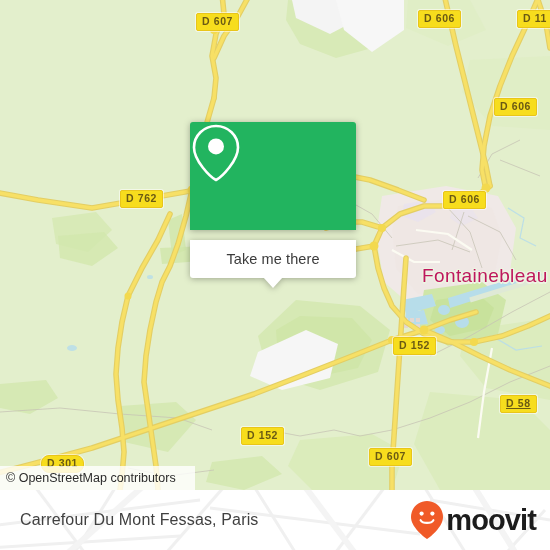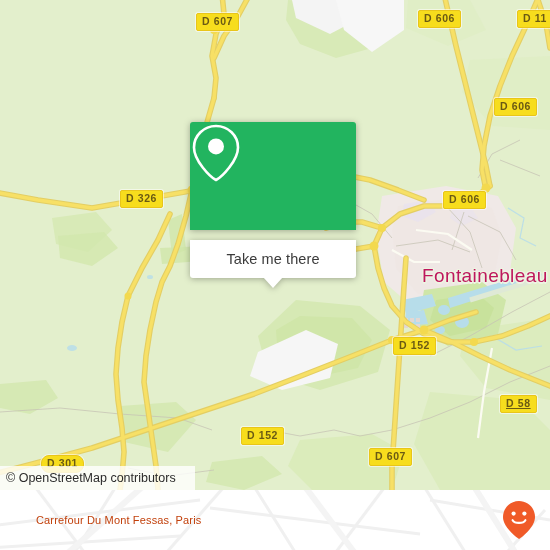--- a/index.html
+++ b/index.html
@@ -118,26 +118,26 @@
     overflow: hidden;
   }
   #bottombar-watermark {
     position: absolute;
     left: 0; top: 0;
     width: 550px; height: 60px;
     opacity: 1;
   }
   #bottom-title {
     position: absolute;
-    left: 36px; top: 0;
+    left: 20px; top: 0;
     height: 60px;
     display: flex;
     align-items: center;
-    color: #c2410c;
-    font-size: 11px;
+    color: #404040;
+    font-size: 16px;
     letter-spacing: 0.15px;
     white-space: nowrap;
   }
   #brand {
     position: absolute;
     right: 14px; top: 0;
     height: 60px;
     display: flex;
     align-items: center;
     gap: 2px;
@@ -321,21 +321,21 @@
           <circle cx="382" cy="228" r="4"></circle>
         </g>
       </g>
     </svg>
 
     <div class="shield" style="left:196px; top:13px;">D 607</div>
     <div class="shield" style="left:418px; top:10px;">D 606</div>
     <div class="shield" style="left:517px; top:10px;">D 11</div>
     <div class="shield" style="left:494px; top:98px;">D 606</div>
     <div class="shield" style="left:443px; top:191px;">D 606</div>
-    <div class="shield" style="left:120px; top:190px;">D 326</div>
+    <div class="shield" style="left:120px; top:190px;">D 762</div>
     <div class="shield" style="left:393px; top:337px;">D 152</div>
     <div class="shield" style="left:500px; top:395px;text-decoration:underline;">D 58</div>
     <div class="shield" style="left:241px; top:427px;">D 152</div>
     <div class="shield" style="left:369px; top:448px;">D 607</div>
     <div class="shield" style="left:41px;  top:455px;border-radius:8px;">D 301</div>
 
     <div class="place-label" style="left:422px; top:265px;">Fontainebleau</div>
 
     <div id="callout">
       <div id="callout-green">
@@ -380,16 +380,17 @@
 
     <div id="bottom-title">Carrefour Du Mont Fessas, Paris</div>
 
     <div id="brand">
       <svg width="34" height="40" viewBox="0 0 34 40">
         <path d="M17 1 C8.2 1 1 8.1 1 16.9 C1 26.6 13.2 36.4 17 39 C20.8 36.4 33 26.6 33 16.9 C33 8.1 25.8 1 17 1 Z" fill="#f05a28"></path>
         <circle cx="11.6" cy="13.6" r="2.1" fill="#ffffff"></circle>
         <circle cx="22.4" cy="13.6" r="2.1" fill="#ffffff"></circle>
         <path d="M10.6 20.2 C12.8 23.8 21.2 23.8 23.4 20.2" fill="none" stroke="#ffffff" stroke-width="2.1" stroke-linecap="round"></path>
       </svg>
+      <span id="brand-wordmark">moovit</span>
     </div>
   </div>
 
 </div>
 
 </body></html>

